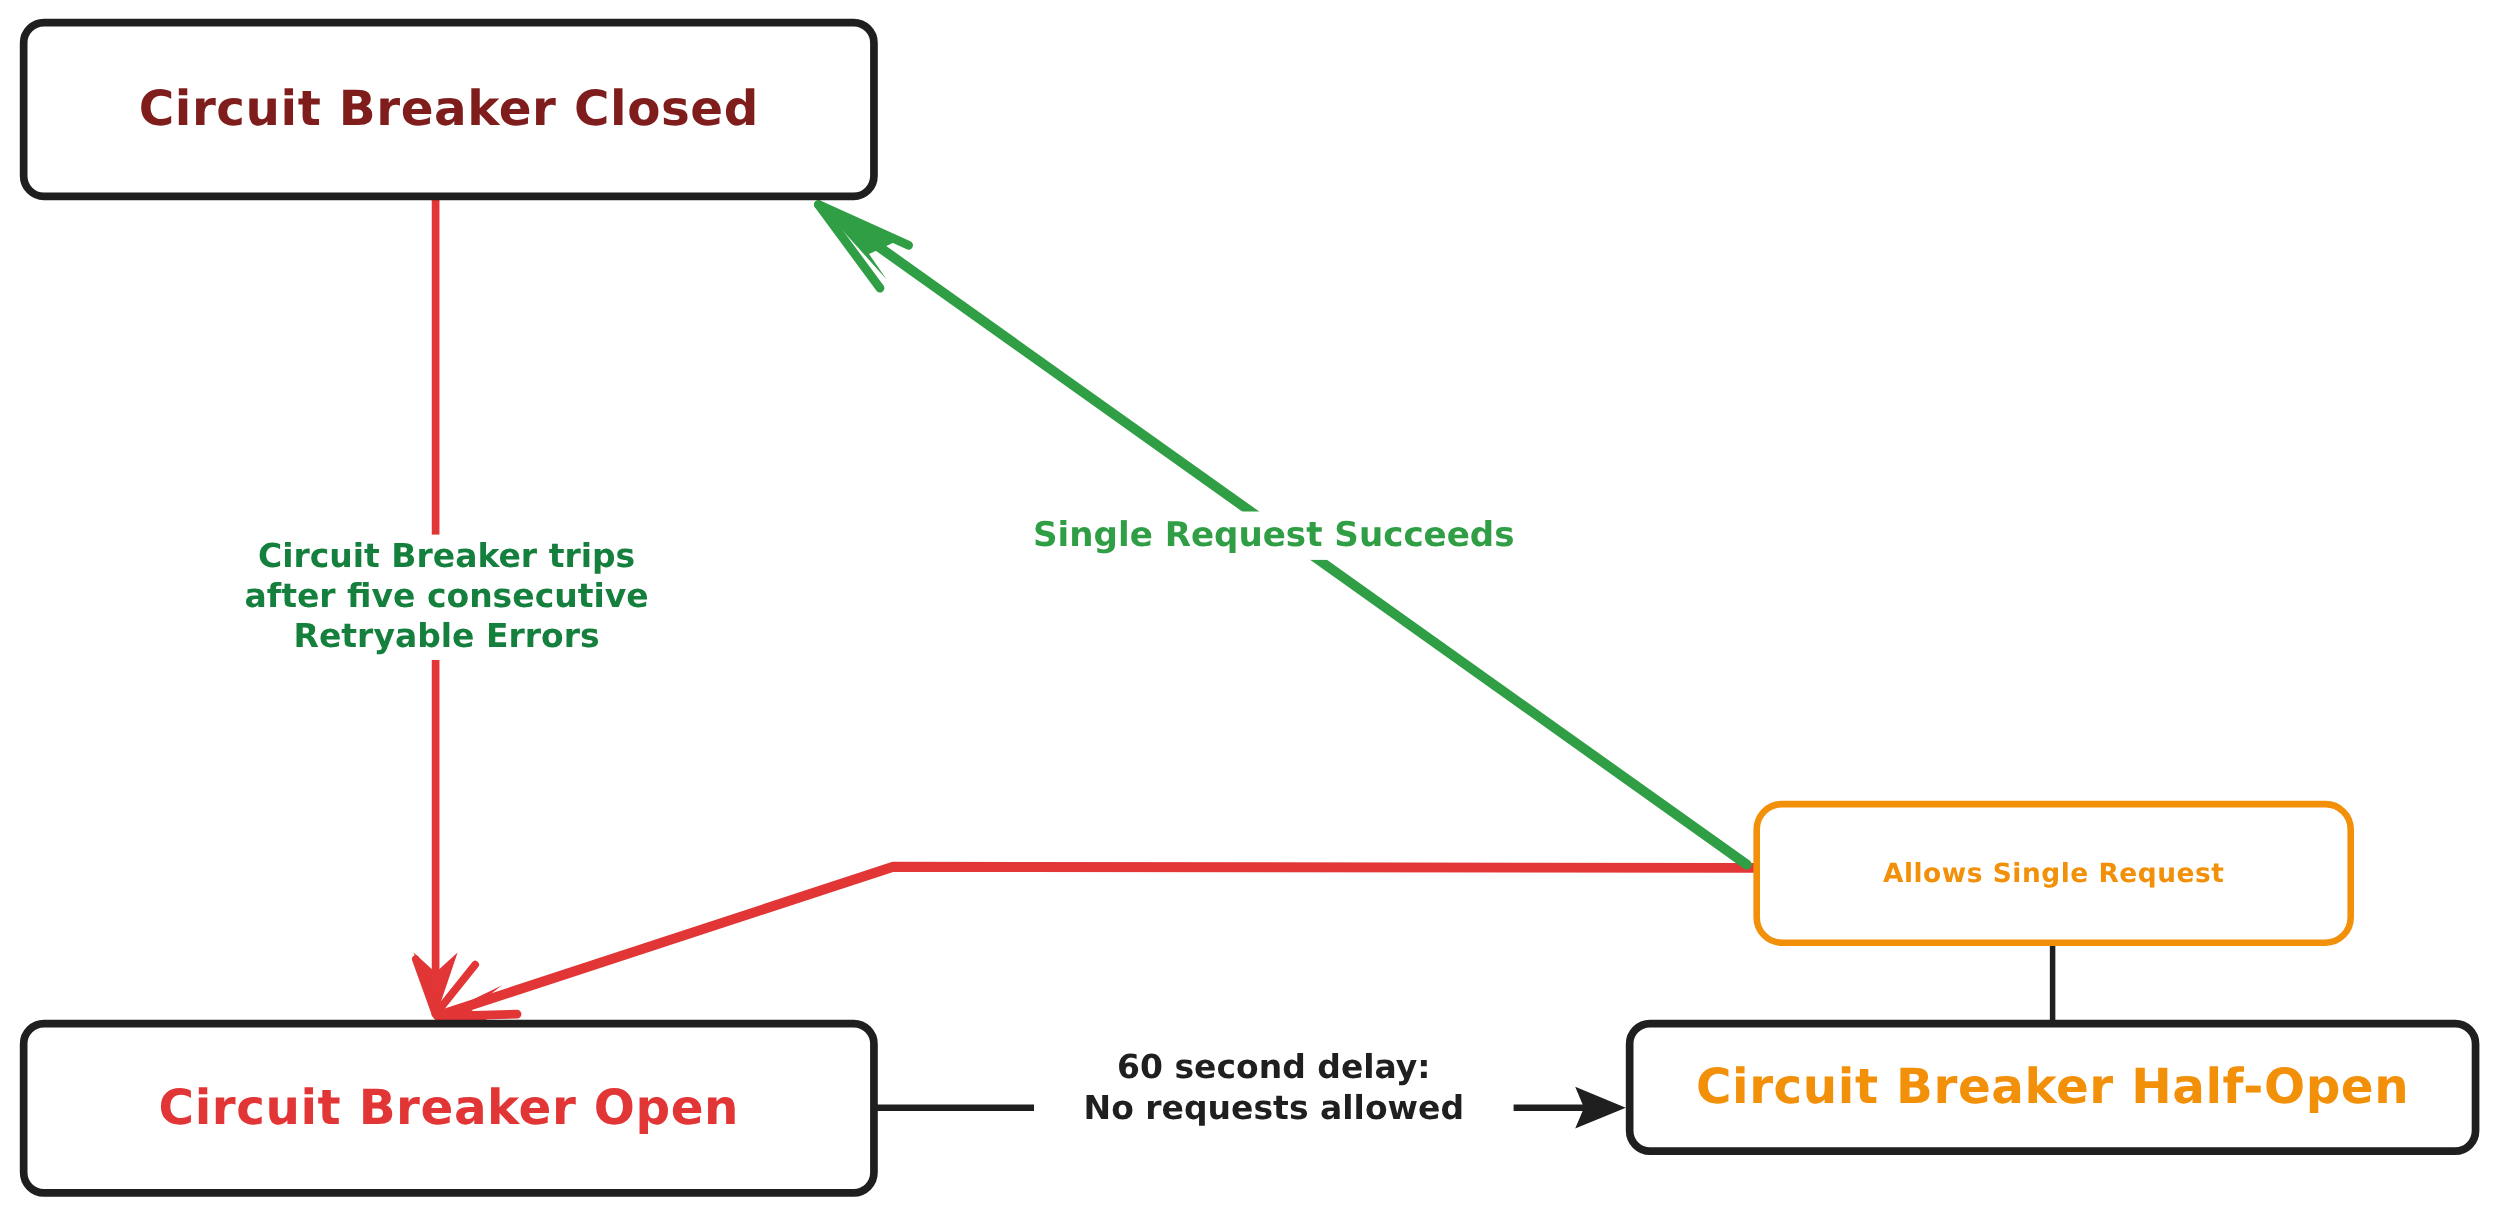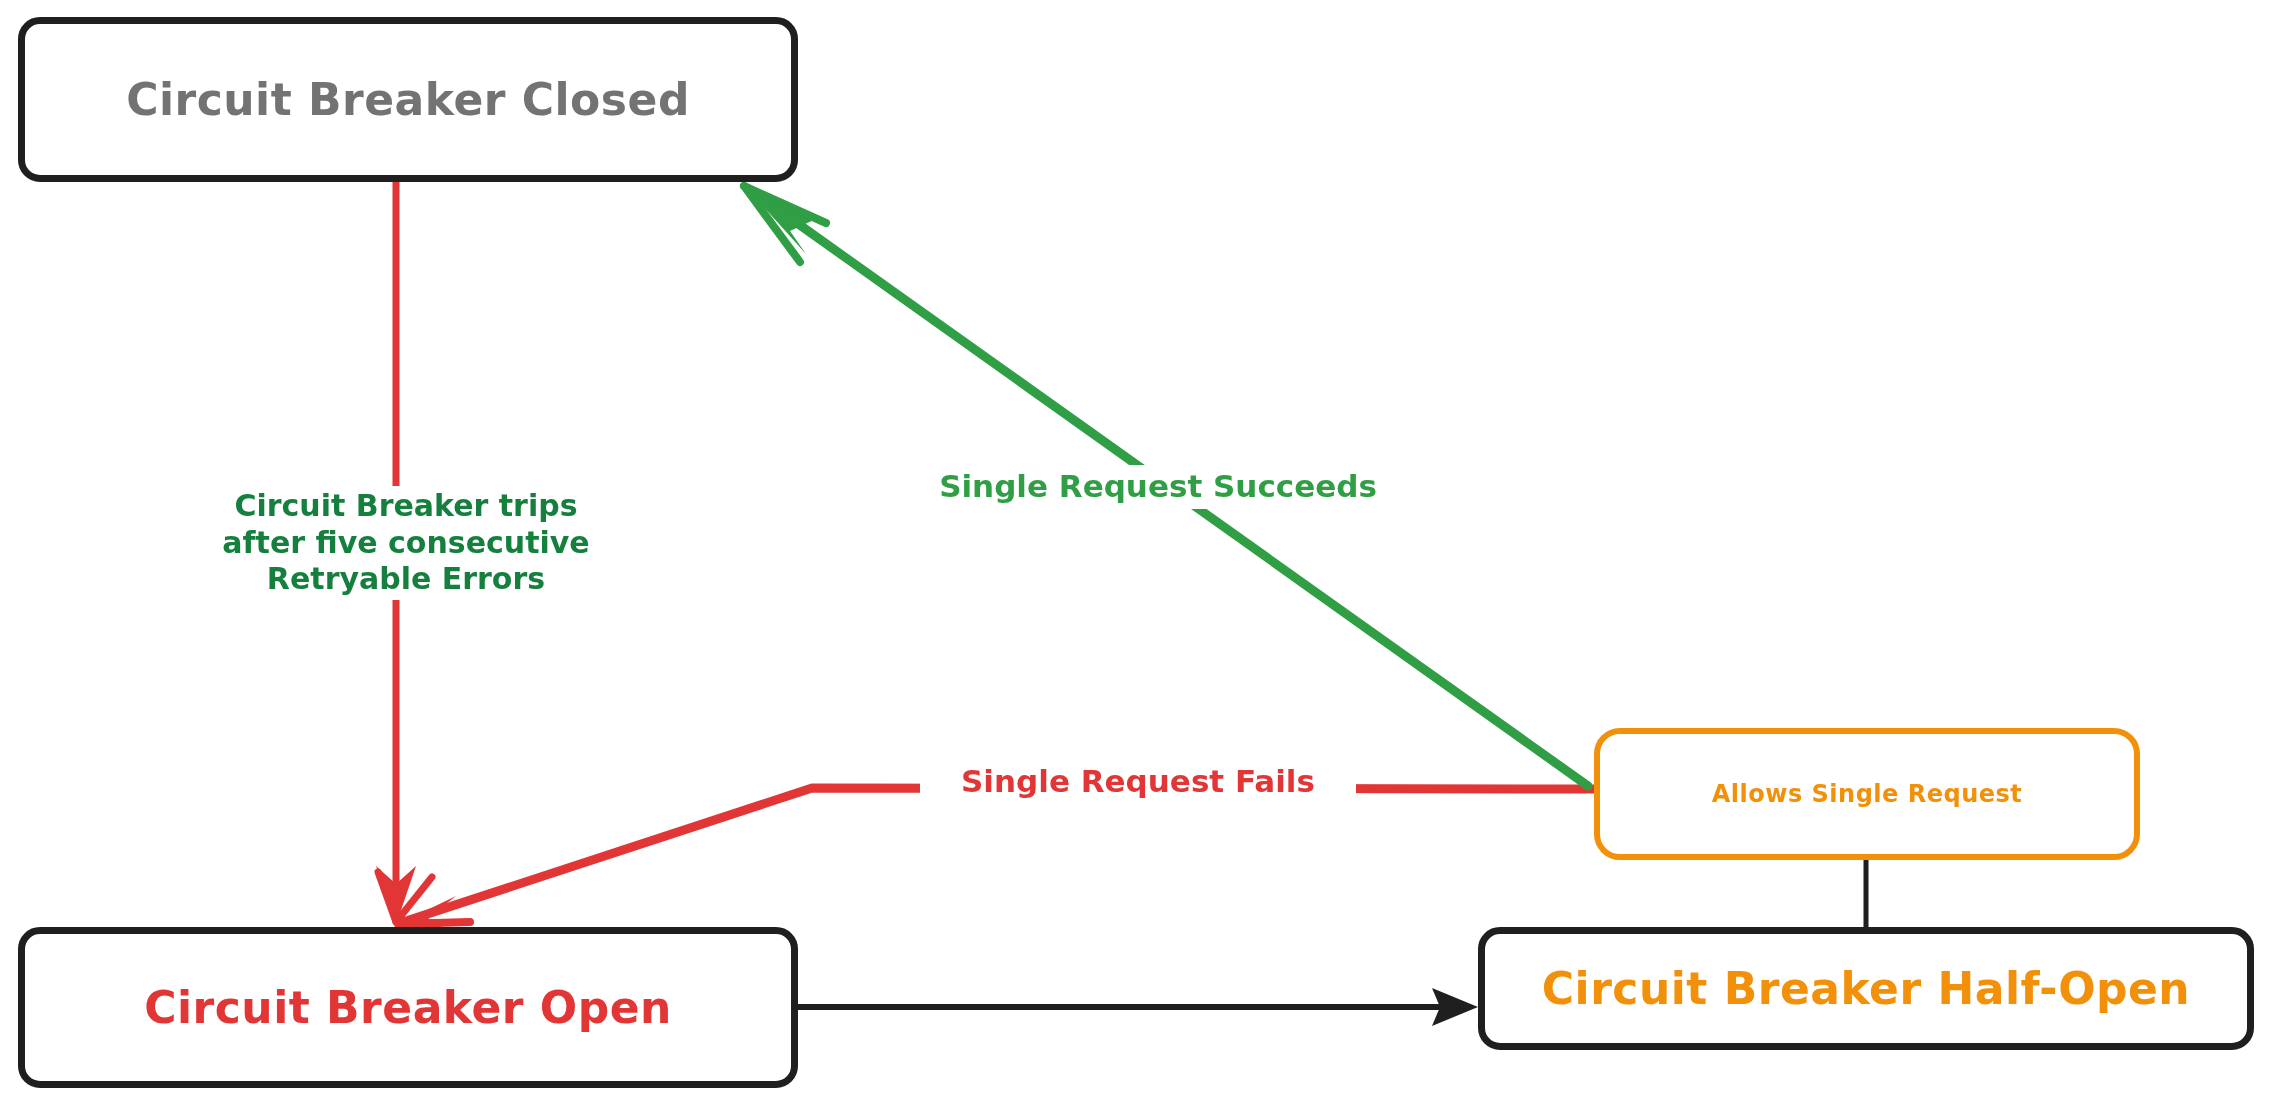--- a/index.html
+++ b/index.html
@@ -48,21 +48,21 @@
     font-family: "DejaVu Sans", sans-serif;
     font-weight: 600;
     letter-spacing: 0.5px;
     white-space: nowrap;
   }
   #node-closed       { left: 18px;   top: 17px;   width: 780px; height: 165px; }
   #node-open         { left: 18px;   top: 927px;  width: 780px; height: 161px; }
   #node-allows       { left: 1594px; top: 728px;  width: 546px; height: 132px; }
   #node-half-open    { left: 1478px; top: 927px;  width: 776px; height: 123px; }
 
-  #label-closed    { font-size: 44px; color: #737373; }
+  #label-closed    { font-size: 44px; color: #7f1d1d; }
   #label-open      { font-size: 44px; color: #e23535; }
   #label-allows    { font-size: 24px; color: #f2900a; }
   #label-half-open { font-size: 44px; color: #f2900a; }
 
   .edge-label {
     position: absolute;
     font-family: "DejaVu Sans", sans-serif;
     font-weight: 600;
     text-align: center;
     line-height: 1.22;
@@ -144,16 +144,17 @@
   <div class="node node-dark" id="node-half-open">
     <span class="node-label" id="label-half-open">Circuit Breaker Half-Open</span>
   </div>
 
   <div class="edge-label" id="edge-label-trip">Circuit Breaker trips
 after five consecutive
 Retryable Errors</div>
 
   <div class="edge-label" id="edge-label-succeeds">Single Request Succeeds</div>
 
-  <div class="edge-label" id="edge-label-fails">Single Request Fails</div>
 
+  <div class="edge-label" id="edge-label-delay">60 second delay:
+No requests allowed</div>
 
 </div>
 
 </body></html>

